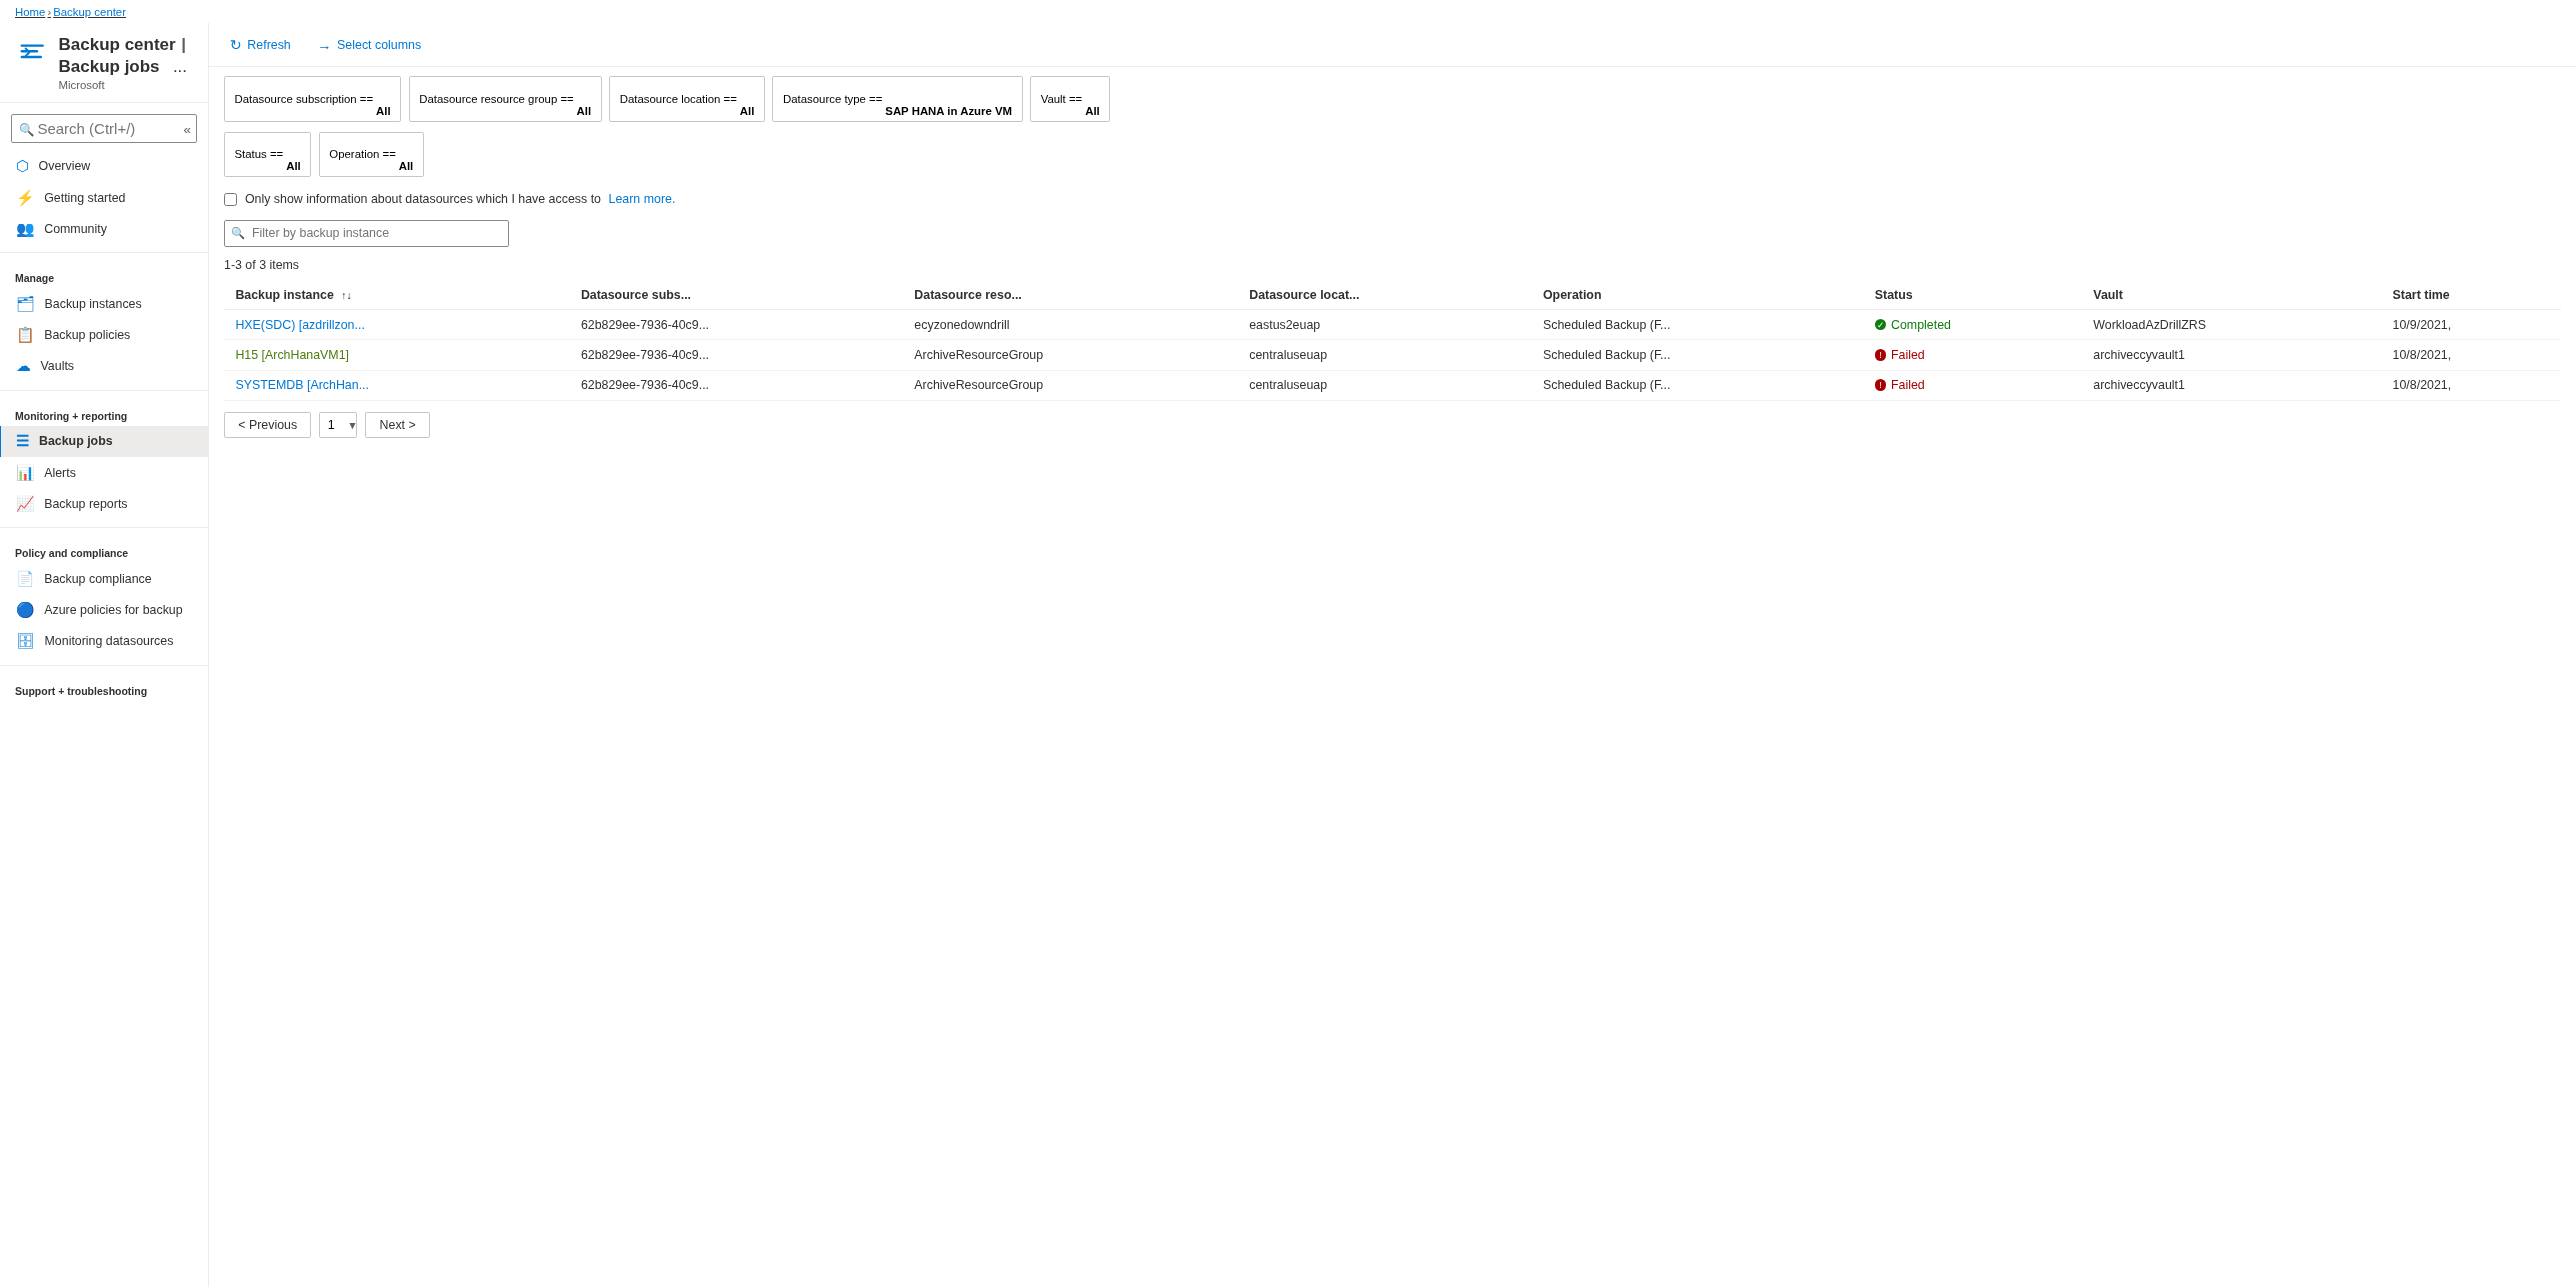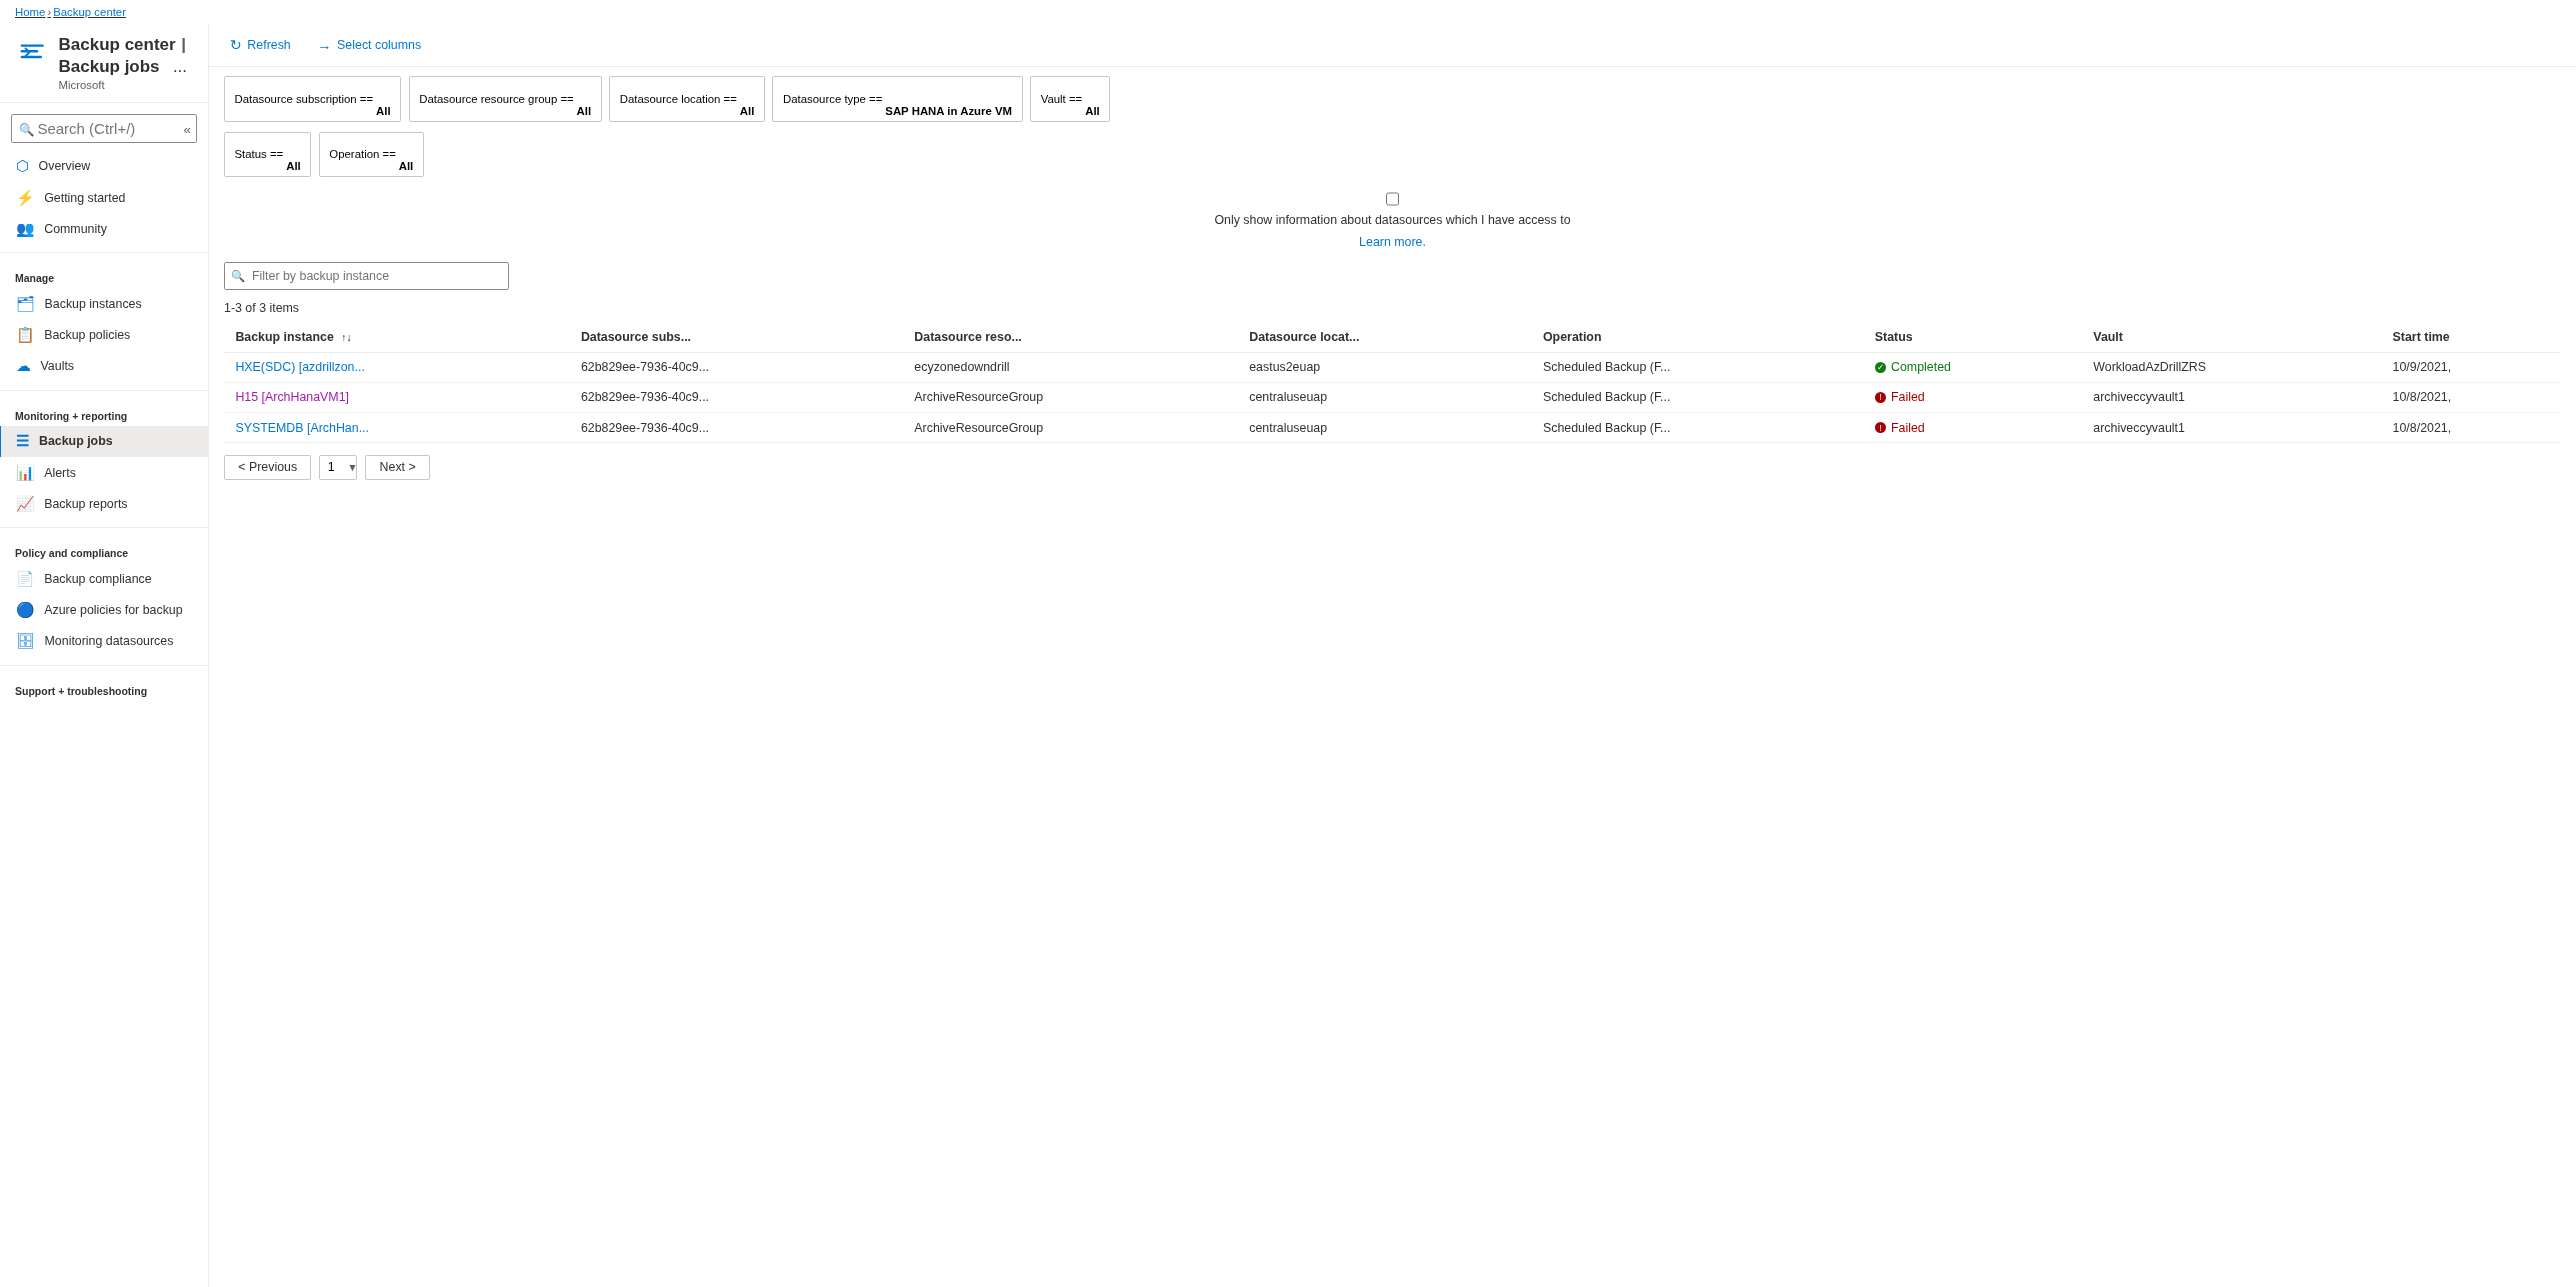--- a/index.html
+++ b/index.html
@@ -27,21 +27,21 @@
 
     .toolbar { display: flex; align-items: center; gap: 15px; padding: 9.5px 15px; border-bottom: 1px solid #edebe9; }
     .toolbar-btn { display: flex; align-items: center; gap: 5.7px; background: none; border: none; cursor: pointer; color: #0078d4; font-size: 12.4px; padding: 3.8px 5.7px; border-radius: 1.9px; }
 
     .filters-row { display: flex; flex-wrap: wrap; gap: 7.6px; padding: 9.5px 15px; }
     .filter-chip { display: inline-flex; align-items: center; border: 1px solid #c8c6c4; border-radius: 1.9px; padding: 3.8px 9.5px; font-size: 11.4px; cursor: pointer; background: #fff; white-space: nowrap; }
     .filter-chip strong { font-weight: 700; margin-left: 2.9px; margin-top: 24px; }
 
     .second-filters-row { display: flex; gap: 7.6px; padding: 0 15px 9.5px 15px; }
 
-    .checkbox-row { display: flex; align-items: center; gap: 7.6px; padding: 5.7px 15px 9.5px 15px; font-size: 12.4px; flex-direction: column; }
+    .checkbox-row { display: flex; align-items: center; gap: 7.6px; padding: 5.7px 15px 9.5px 15px; font-size: 12.4px; }
     .checkbox-row input[type=checkbox] { width: 13.3px; height: 13.3px; }
     .checkbox-row a { color: #0078d4; text-decoration: none; }
 
     .items-count { padding: 3.8px 15px 7.6px 15px; font-size: 12.4px; color: #323130; }
 
     
     .data-table { width: 100%; border-collapse: collapse; }
     .data-table th { text-align: left; padding: 7.6px 11.4px; font-size: 12.4px; font-weight: 600; color: #323130; border-bottom: 1px solid #edebe9; white-space: nowrap; background: #fff; }
     .data-table td { padding: 7.6px 11.4px; font-size: 12.4px; color: #323130; border-bottom: 1px solid #f3f2f1; white-space: nowrap; }
 
@@ -248,21 +248,21 @@
     <td>
                 <div class="status-completed">
                   <span class="status-dot-ok">✓</span>
                   <span>Completed</span>
                 </div>
               </td>
     <td>WorkloadAzDrillZRS</td>
     <td>10/9/2021,</td>
   </tr>
             <tr>
-    <td style="color:#a21caf; cursor:pointer;">H15 [ArchHanaVM1]</td>
+    <td style="color:#4d7c0f; cursor:pointer;">H15 [ArchHanaVM1]</td>
     <td>62b829ee-7936-40c9...</td>
     <td>ArchiveResourceGroup</td>
     <td>centraluseuap</td>
     <td>Scheduled Backup (F...</td>
     <td>
                 <div class="status-failed">
                   <span class="status-dot-fail">!</span>
                   <span>Failed</span>
                 </div>
               </td>

